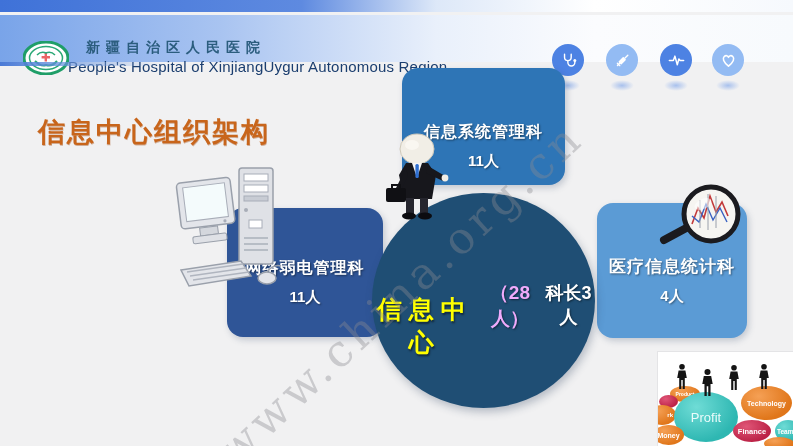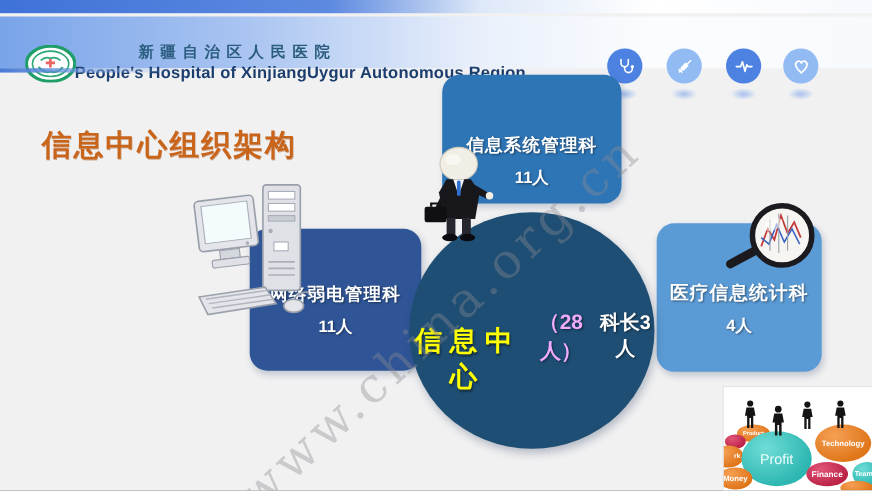--- a/index.html
+++ b/index.html
@@ -17,24 +17,24 @@
     position:absolute; left:0; top:15px; width:793px; height:47px;
     background:linear-gradient(90deg,#79a4e9 0%,#a9c4f1 28%,#e9f0fb 55%,#fbfcfe 75%,#f7fafd 100%);
   }
   .header-underline{
     position:absolute; left:0; top:62px; width:160px; height:4px;
     background:linear-gradient(90deg,#4a7ad6 0%,rgba(120,160,225,0.6) 55%,rgba(255,255,255,0) 100%);
   }
   .logo{ position:absolute; left:23px; top:26px; width:46px; height:34px; }
   .hospital-zh{
     position:absolute; left:86px; top:24px; font-size:14px; font-weight:bold;
-    letter-spacing:6px; color:#2b5d7e;margin-left:40px;
+    letter-spacing:6px; color:#2b5d7e;
   }
   .hospital-en{
-    position:absolute; left:68px; top:43px; font-size:15px; font-weight:bold;
+    position:absolute; left:68px; top:43px; font-size:15px; font-weight:normal;
     color:#1b3e6f; letter-spacing:0.2px;
   }
   .med-icons{ position:absolute; left:552px; top:29px; width:200px; height:34px; }
   .med-icon{
     position:absolute; top:0; width:32px; height:32px; border-radius:50%;
     display:flex; align-items:center; justify-content:center;
   }
   .med-icon.dark{ background:#4d82e3; }
   .med-icon.light{ background:#93bbf3; }
   .med-icon::after{

